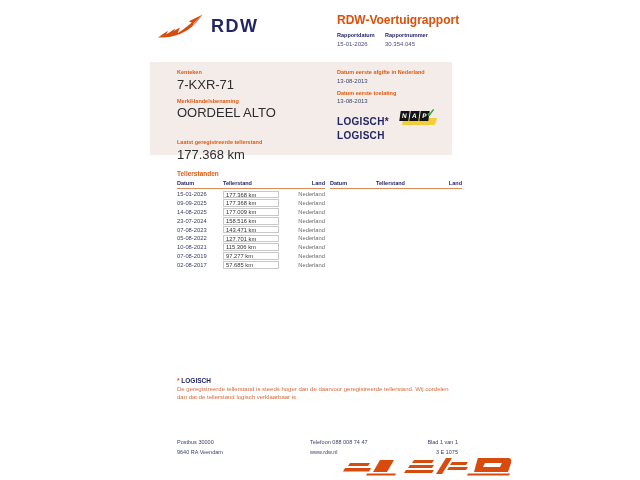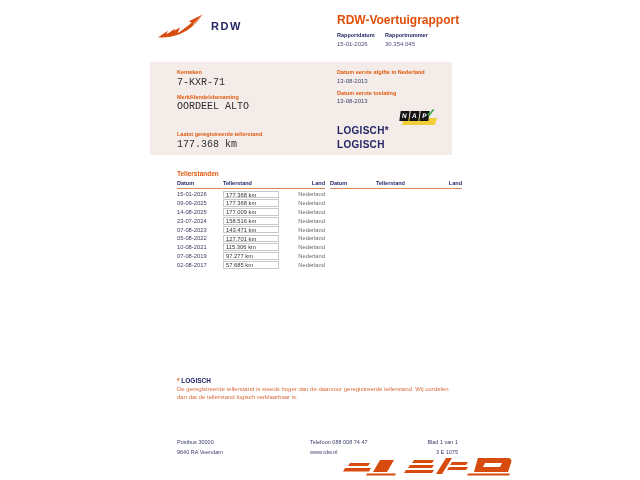--- a/index.html
+++ b/index.html
@@ -2,36 +2,36 @@
 <html><head>
 <meta charset="utf-8">
 <style>
   html,body{margin:0;padding:0;background:#fff;}
   .page{position:relative;width:640px;height:480px;background:#fff;overflow:hidden;
         font-family:"Liberation Sans",sans-serif;-webkit-font-smoothing:antialiased;}
 
   
   .logo{position:absolute;left:156px;top:12px;display:flex;align-items:center;gap:7px;}
   .logo svg{width:48px;height:28px;display:block;}
-  .logo-text{font-size:11px;font-weight:600;letter-spacing:1.5px;color:#232665;}
+  .logo-text{font-size:18px;font-weight:600;letter-spacing:1.5px;color:#232665;}
   .report-title{position:absolute;left:337px;top:13px;margin:0;font-size:12px;font-weight:700;color:#e14e08;}
   .hdr-fields{position:absolute;left:337px;top:32px;display:flex;}
   .hfield{width:48px;}
   .hlabel{font-size:5.5px;font-weight:700;color:#232665;}
   .hvalue{font-size:6px;color:#4a4e78;margin-top:3px;}
 
   
   .card{position:absolute;left:150px;top:62px;width:302px;height:93px;background:#f3ece9;}
   .card-left{position:absolute;left:27px;top:7px;width:150px;}
   .card-right{position:absolute;left:187px;top:7px;width:112px;}
   .flabel{font-size:5.5px;font-weight:700;color:#e05a10;line-height:1.2;}
-  .fvalue-serif{font-family:Liberation Mono, monospace;font-size:10px;color:#2e2e2e;margin:1px 0 6px;}
+  .fvalue-serif{font-family:Liberation Sans, sans-serif;font-size:13px;color:#2e2e2e;margin:1px 0 6px;}
   .gap{height:13px;}
   .fvalue-sm{font-size:6px;color:#41466f;margin:2px 0 6px;}
-  .verdict{margin-top:20px;font-size:10px;font-weight:700;color:#232665;line-height:1.35;letter-spacing:.3px;}
+  .verdict{margin-top:11px;font-size:10px;font-weight:700;color:#232665;line-height:1.35;letter-spacing:.3px;}
 
   
   .nap{position:absolute;left:250px;top:48px;width:40px;height:17px;}
   .nap-strip{position:absolute;left:3px;top:8px;width:33px;height:7px;background:#f2cf3a;transform:skewX(-20deg);}
   .nap-sq{position:absolute;top:1px;width:9px;height:10px;background:#141414;color:#fff;
           font-size:6.5px;font-weight:700;text-align:center;line-height:10px;transform:skewX(-8deg);}
   .nap-check{position:absolute;left:26px;top:-4px;color:#2f9e3c;font-size:12px;font-weight:700;}
 
   
   .tbl-title{position:absolute;left:177px;top:170px;font-size:6.5px;font-weight:700;color:#e05a10;}

